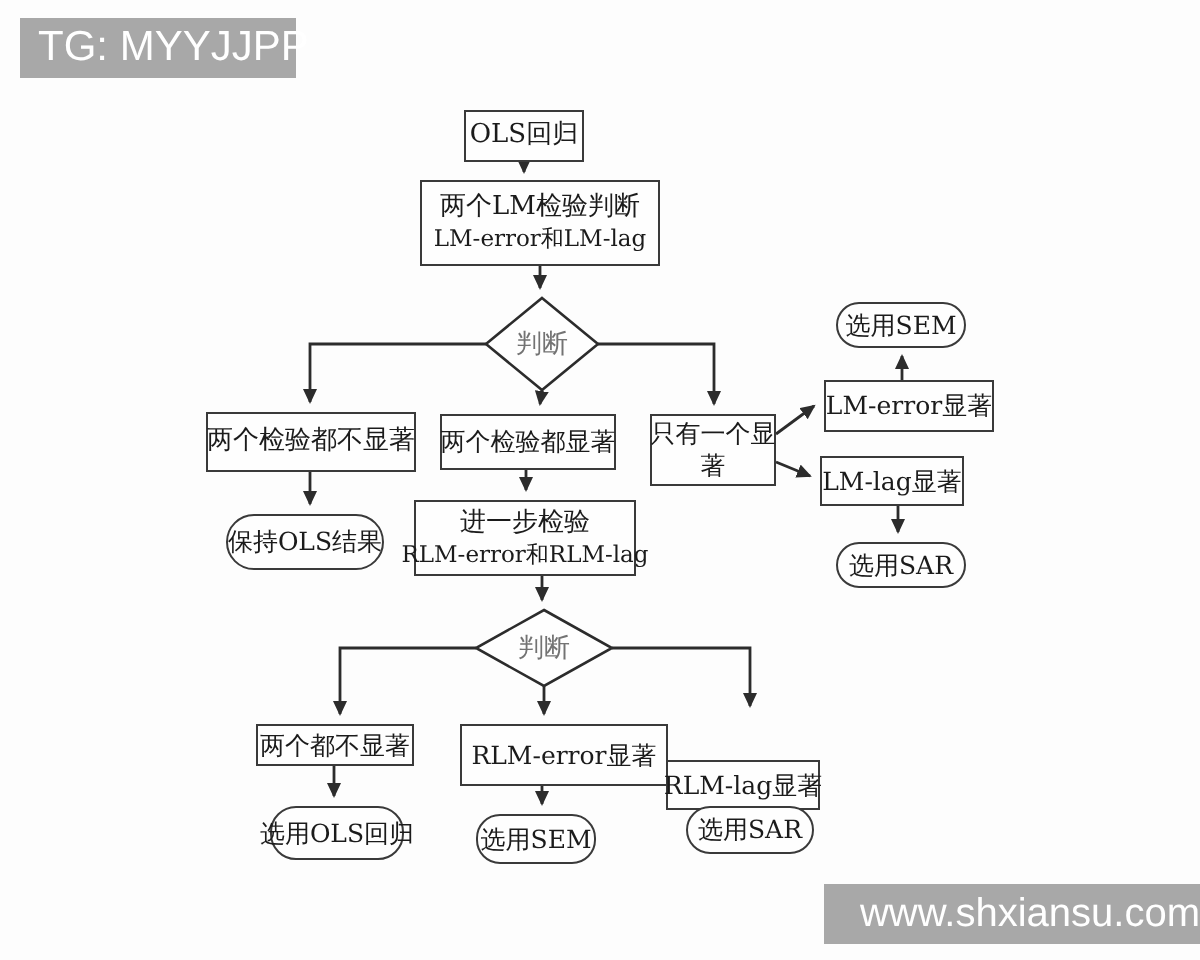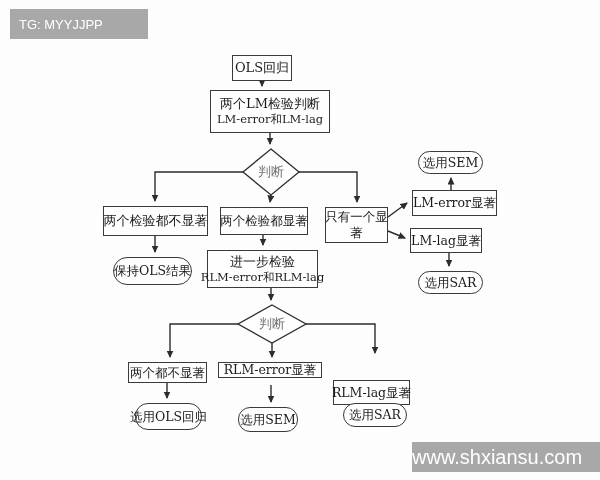--- a/index.html
+++ b/index.html
@@ -7,22 +7,22 @@
     width:600px;height:480px;position:relative;overflow:hidden;
     background:#fdfdfd;
     font-family:"DejaVu Serif","Liberation Serif",serif;
   }
   .stage{position:absolute;left:0;top:0;width:600px;height:480px;}
   .badge{
     position:absolute;background:#a8a8a8;color:#ffffff;
     font-family:"Liberation Sans","DejaVu Sans",sans-serif;
     display:flex;align-items:center;white-space:nowrap;
   }
-  .badge-tg{left:10px;top:9px;width:138px;height:30px;font-size:13px;padding-left:9px;box-sizing:border-box;}
-  .badge-site{left:412px;top:442px;width:188px;height:30px;font-size:20px;justify-content:flex-start;}
+  .badge-tg{left:10px;top:9px;width:138px;height:30px;font-size:21px;padding-left:9px;box-sizing:border-box;}
+  .badge-site{left:412px;top:442px;width:188px;height:30px;font-size:20px;justify-content:flex-end;}
   .node{
     position:absolute;box-sizing:border-box;
     background:#fefefe;border:1.3px solid #3a3a3a;
     display:flex;flex-direction:column;align-items:center;justify-content:center;
     color:#1b1b1b;text-align:center;line-height:1.25;
   }
   .rounded{border-radius:14px;}
   .node .l1,.node .l2{display:block;white-space:nowrap;}
   .fs13{font-size:13px;}
   .fs12{font-size:12.5px;}
@@ -133,21 +133,21 @@
   </div>
 
   <div class="node rounded fs12" style="left:135px;top:403px;width:67px;height:27px;border-radius:13px;">
     <span class="l1">选用OLS回归</span>
   </div>
 
   <div class="node fs12" style="left:128px;top:362px;width:79px;height:21px;">
     <span class="l1">两个都不显著</span>
   </div>
 
-  <div class="node fs12" style="left:218px;top:362px;width:104px;height:16px;">
+  <div class="node fs12" style="left:230px;top:362px;width:104px;height:31px;">
     <span class="l1">RLM-error显著</span>
   </div>
 
   <div class="node rounded fs12" style="left:238px;top:407px;width:60px;height:25px;border-radius:12px;">
     <span class="l1">选用SEM</span>
   </div>
 
   <div class="node fs12" style="left:333px;top:380px;width:77px;height:25px;">
     <span class="l1">RLM-lag显著</span>
   </div>

